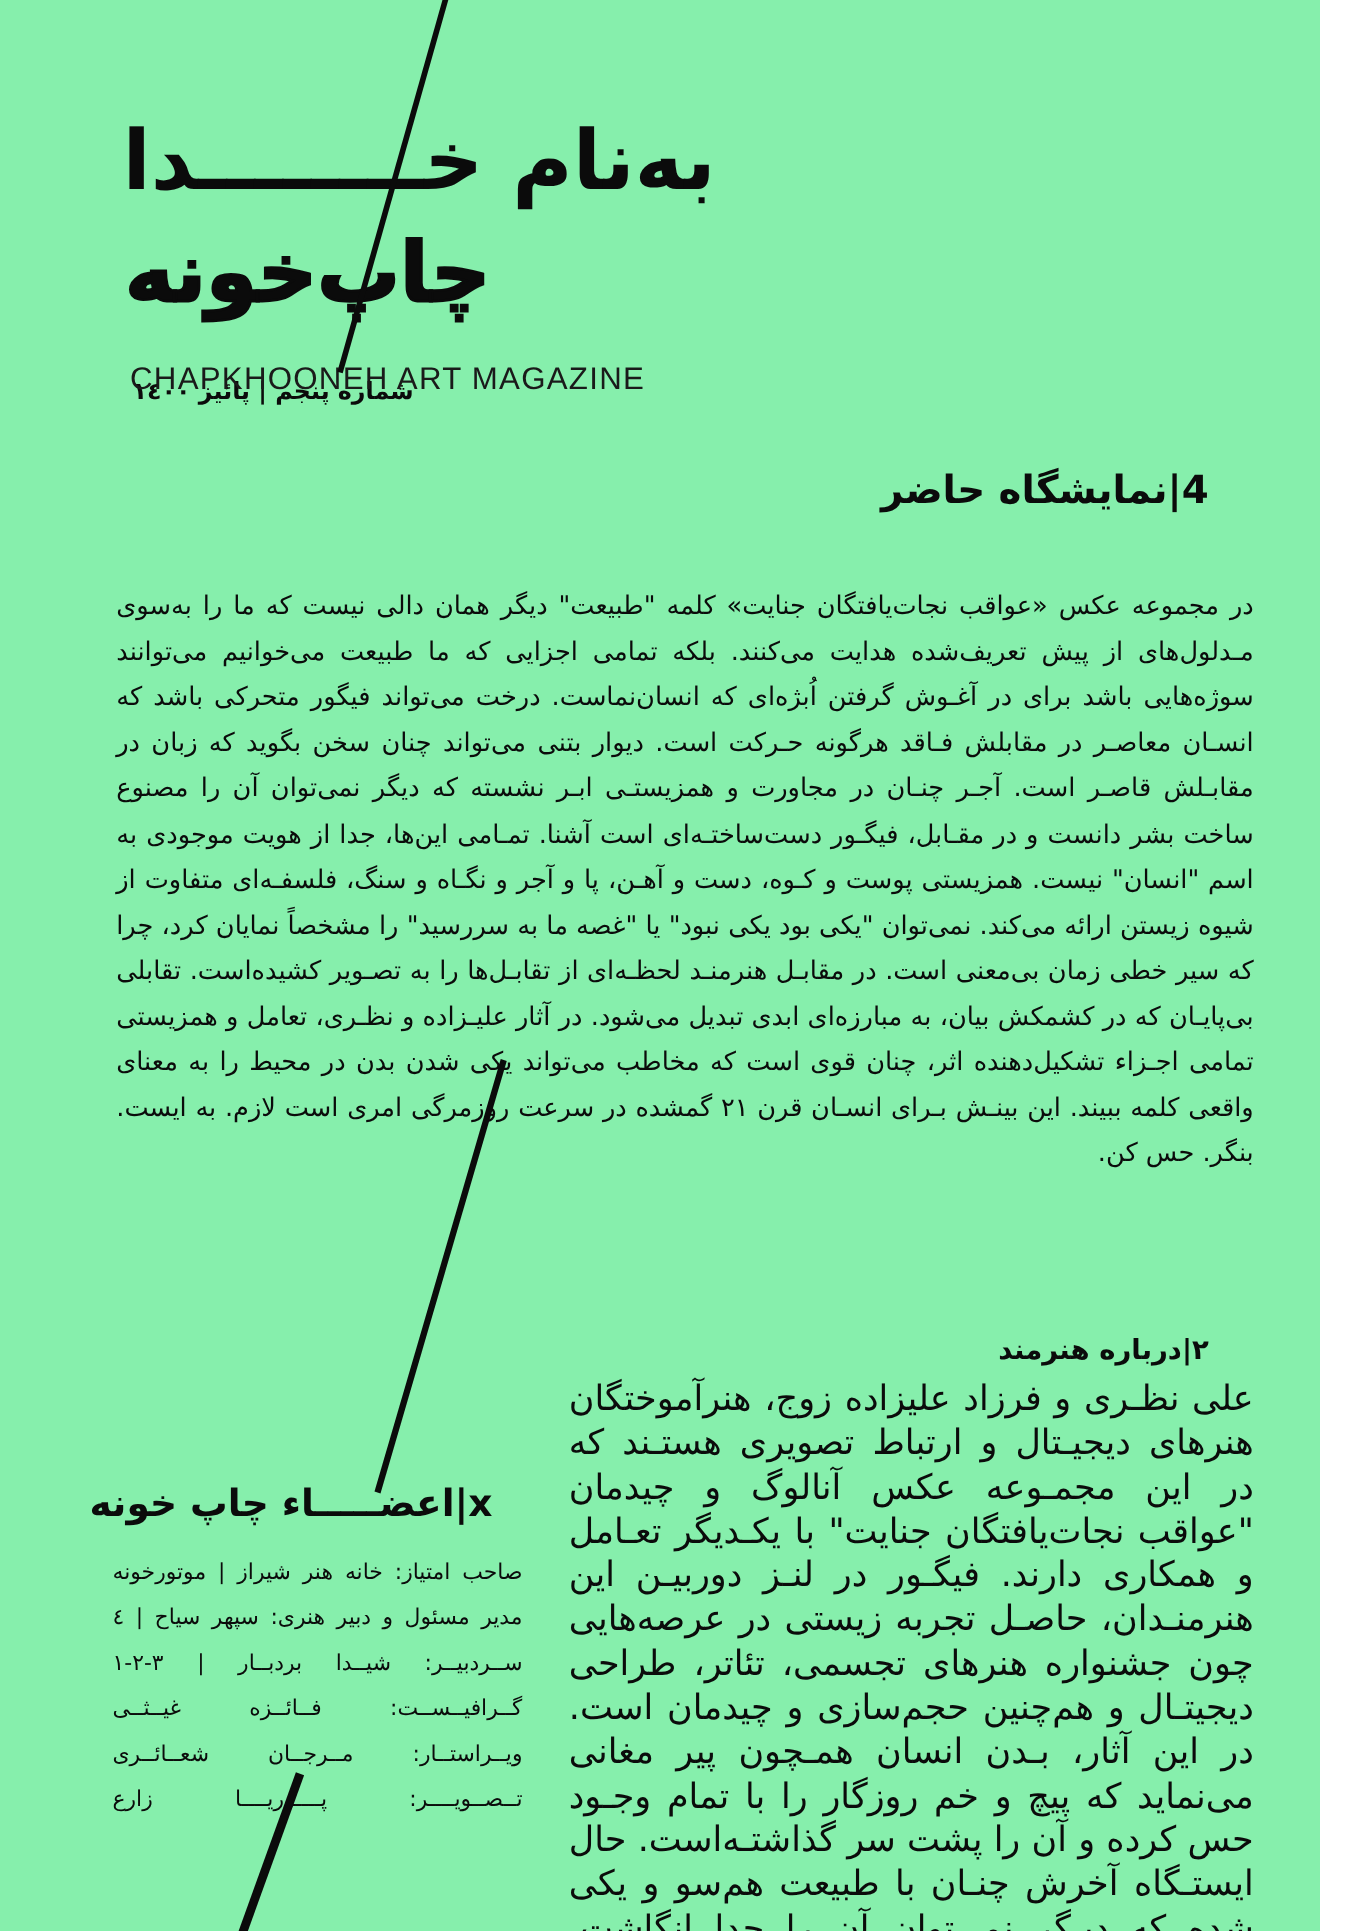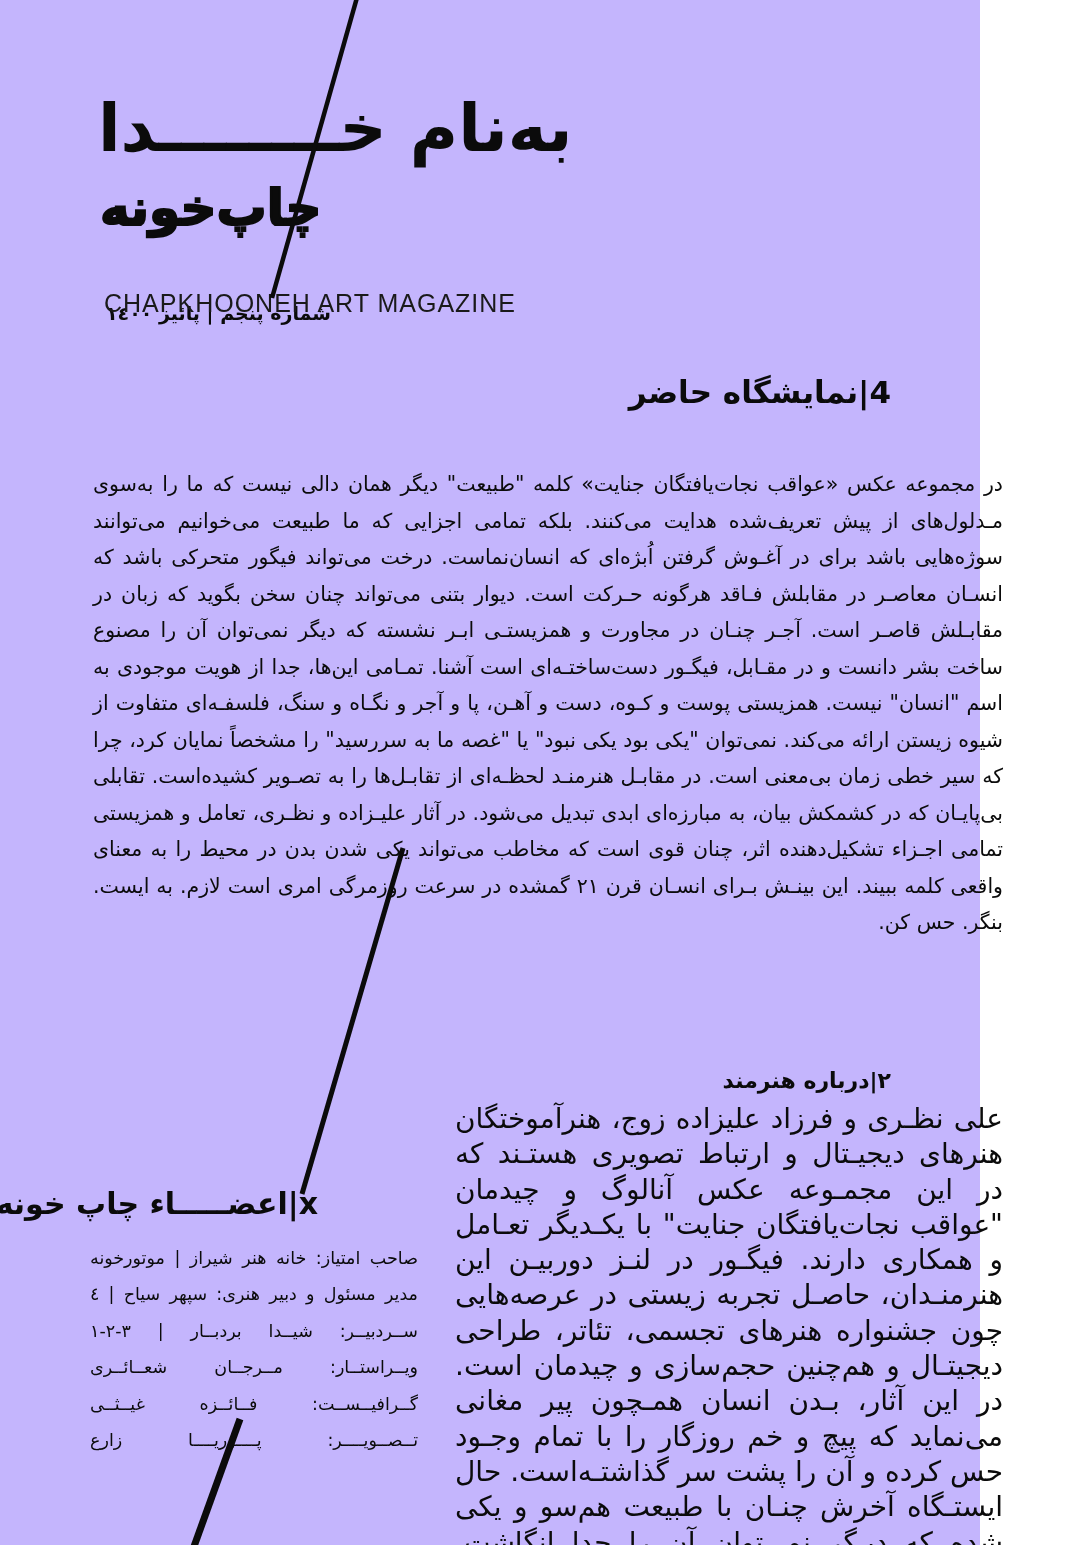--- a/index.html
+++ b/index.html
@@ -1,39 +1,39 @@
 <!DOCTYPE html>
 <html lang="fa"><head>
 <meta charset="utf-8">
 <style>
   * { margin: 0; padding: 0; box-sizing: border-box; }
   html, body { background: #ffffff; }
   body { width: 1092px; height: 1545px; position: relative; overflow: hidden; }
 
   .page {
     position: absolute; inset: 0;
-    width: 980px; height: 1545px;
-    background: #c4b5fd;
+    width: 1056px; height: 1545px;
+    background: #86efac;
     font-family: "DejaVu Sans", sans-serif;
     color: #0b0b0b;
     text-decoration: underline;
   }
 
   .fa { direction: rtl; unicode-bidi: isolate; font-family: "DejaVu Sans", sans-serif; }
   .en { font-family: "Liberation Sans", "DejaVu Sans", sans-serif; direction: ltr; }
 
   
   .bismillah {
     position: absolute; left: 98px; top: 84px;
     font-size: 66px; font-weight: bold; line-height: 1.35;
     white-space: nowrap;
   }
   .logo-fa {
     position: absolute; left: 100px; top: 176px;
-    font-size: 50px; font-weight: bold; line-height: 1.3;
+    font-size: 66px; font-weight: bold; line-height: 1.3;
     -webkit-text-stroke: 2.2px #0b0b0b;
     letter-spacing: -1px;
     white-space: nowrap;
   }
   .issue-line {
     position: absolute; left: 106px; top: 254px;
     font-size: 19px; font-weight: bold; line-height: 1.5;
     white-space: nowrap;
     margin-top: 45px;
   }
@@ -106,22 +106,22 @@
   <p class="sec1-body fa">در مجموعه عکس «عواقب نجات‌یافتگان جنایت» کلمه "طبیعت" دیگر همان دالی نیست که ما را به‌سوی مـدلول‌های از پیش تعریف‌شده هدایت می‌کنند. بلکه تمامی اجزایی که ما طبیعت می‌خوانیم می‌توانند سوژه‌هایی باشد برای در آغـوش گرفتن اُبژه‌ای که انسان‌نماست. درخت می‌تواند فیگور متحرکی باشد که انسـان معاصـر در مقابلش فـاقد هرگونه حـرکت است. دیوار بتنی می‌تواند چنان سخن بگوید که زبان در مقابـلش قاصـر است. آجـر چنـان در مجاورت و همزیستـی ابـر نشسته که دیگر نمی‌توان آن را مصنوع ساخت بشر دانست و در مقـابل، فیگـور دست‌ساختـه‌ای است آشنا. تمـامی این‌ها، جدا از هویت موجودی به اسم "انسان" نیست. همزیستی پوست و کـوه، دست و آهـن، پا و آجر و نگـاه و سنگ، فلسفـه‌ای متفاوت از شیوه زیستن ارائه می‌کند. نمی‌توان "یکی بود یکی نبود" یا "غصه ما به سررسید" را مشخصاً نمایان کرد، چرا که سیر خطی زمان بی‌معنی است. در مقابـل هنرمنـد لحظـه‌ای از تقابـل‌ها را به تصـویر کشیده‌است. تقابلی بی‌پایـان که در کشمکش بیان، به مبارزه‌ای ابدی تبدیل می‌شود. در آثار علیـزاده و نظـری، تعامل و همزیستی تمامی اجـزاء تشکیل‌دهنده اثر، چنان قوی است که مخاطب می‌تواند یکی شدن بدن در محیط را به معنای واقعی کلمه ببیند. این بینـش بـرای انسـان قرن ٢١ گمشده در سرعت روزمرگی امری است لازم. به ایست. بنگر. حس کن.</p>
 
   <div class="sec2-heading fa">٢|درباره هنرمند</div>
   <p class="sec2-body fa">علی نظـری و فرزاد علیزاده زوج، هنرآموختگان هنرهای دیجیـتال و ارتباط تصویری هستـند که در این مجمـوعه عکس آنالوگ و چیدمان "عواقب نجات‌یافتگان جنایت" با یکـدیگر تعـامل و همکاری دارند. فیگـور در لنـز دوربیـن این هنرمنـدان، حاصـل تجربه زیستی در عرصه‌هایی چون جشنواره هنرهای تجسمی، تئاتر، طراحی دیجیتـال و هم‌چنین حجم‌سازی و چیدمان است. در این آثار، بـدن انسان همـچون پیر مغانی می‌نماید که پیچ و خم روزگار را با تمام وجـود حس کرده و آن را پشت سر گذاشتـه‌است. حال ایستـگاه آخرش چنـان با طبیعت هم‌سو و یکی شده که دیـگر نمی‌توان آن را جدا انگاشت. دیـگر "من" وجود نـدارد چرا که منـی‌ات در "اینـجا و آنــجا" حل شده‌است.</p>
 
   <div class="masthead-heading fa">x|اعضـــــاء چاپ خونه</div>
   <div class="credits fa">
     <div class="credit-line">صاحب امتیاز: خانه هنر شیراز | موتورخونه</div>
     <div class="credit-line">مدیر مسئول و دبیر هنری: سپهر سیاح | ٤</div>
     <div class="credit-line">ســردبیــر: شیــدا بردبــار | ٣-٢-١</div>
+    <div class="credit-line">گــرافیــســت: فــائــزه غیــثــی</div>
     <div class="credit-line">ویــراستــار: مــرجــان شعــائــری</div>
-    <div class="credit-line">گــرافیــســت: فــائــزه غیــثــی</div>
     <div class="credit-line">تــصــویــــر: پــــوریــــا زارع</div>
   </div>
 
   <svg class="decor-lines" viewBox="0 0 1092 1545" xmlns="http://www.w3.org/2000/svg" aria-hidden="true">
     <line x1="358" y1="-6" x2="272" y2="298" stroke="#0b0b0b" stroke-width="4.5"></line>
     <line x1="403" y1="848" x2="302" y2="1194" stroke="#0b0b0b" stroke-width="5"></line>
     <line x1="240" y1="1419" x2="192" y2="1552" stroke="#0b0b0b" stroke-width="7"></line>
   </svg>
 
 </div>

